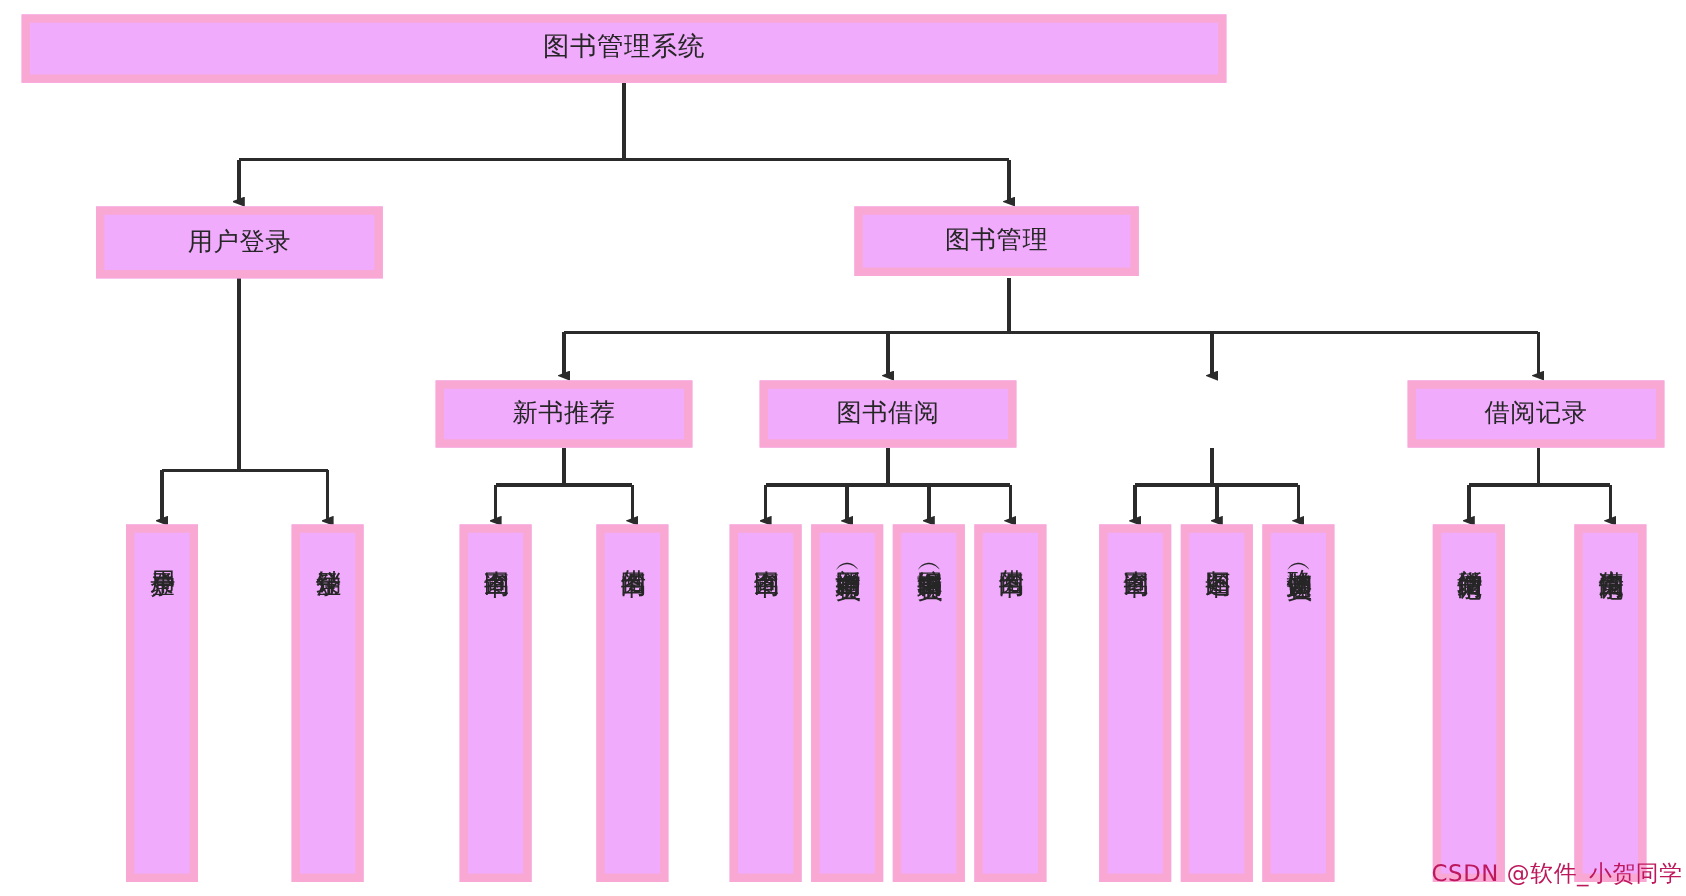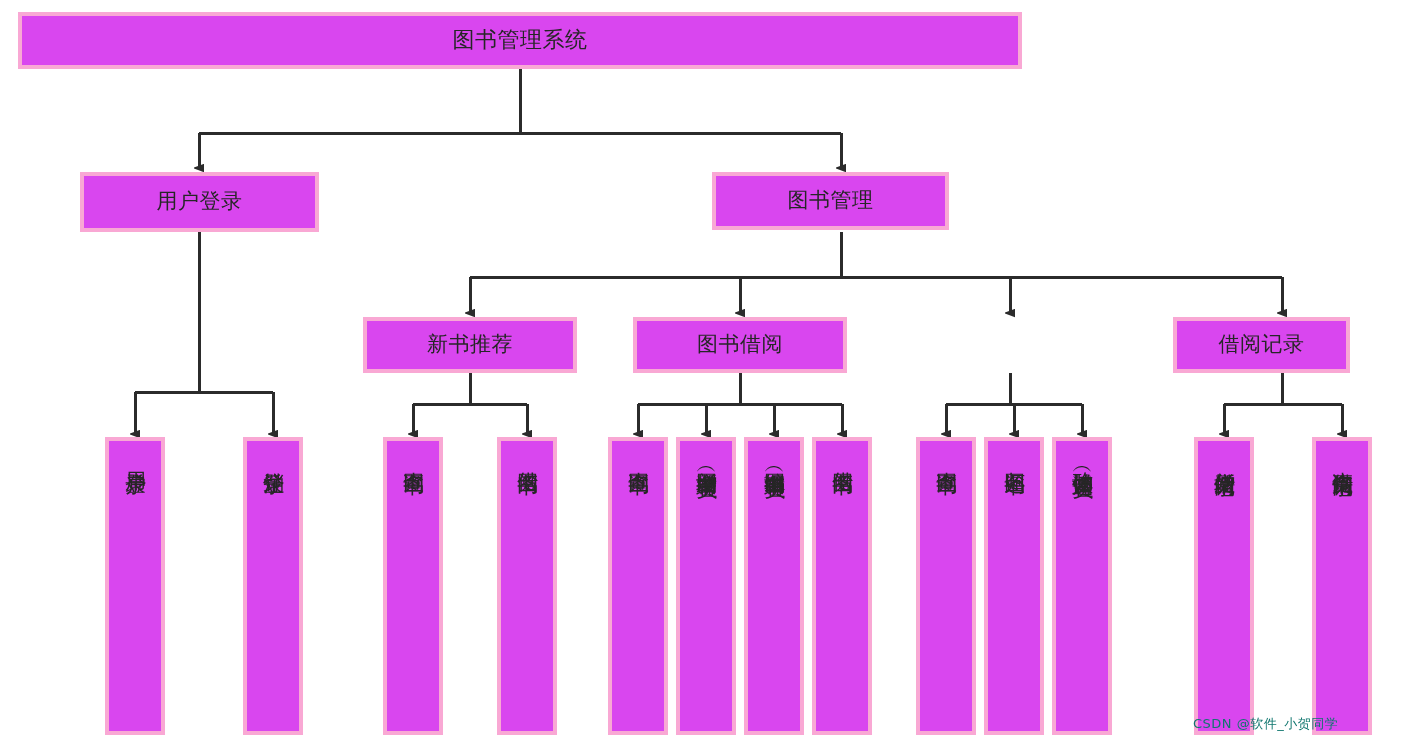--- a/index.html
+++ b/index.html
@@ -22,22 +22,22 @@
     position: absolute;
     left: 0;
     top: 0;
     width: 1405px;
     height: 747px;
     pointer-events: none;
   }
   .node {
     position: absolute;
     box-sizing: border-box;
-    background: #d946ef;
-    border: 4px solid #f9a8d4;
+    background: #f0abfc;
+    border: 7px solid #f9a8d4;
     display: flex;
     align-items: center;
     justify-content: center;
     color: #1a1a1a;
   }
   .node-label {
     display: block;
     text-align: center;
     letter-spacing: 0.5px;
     color: #262626;
@@ -61,22 +61,22 @@
     writing-mode: vertical-rl;
     text-orientation: upright;
     font-size: 21px;
     line-height: 1.22;
     letter-spacing: 1px;
     white-space: nowrap;
     height: auto;
   }
   .watermark {
     position: absolute;
-    font-size: 13px;
-    color: #0f766e;
+    font-size: 19px;
+    color: #be185d;
     white-space: nowrap;
     letter-spacing: 0.5px;
     user-select: none;
   }
 </style>
 </head>
 <body>
 
 <div id="diagram-root">
 
@@ -141,21 +141,21 @@
   <div class="node horizontal" style="left:712px; top:172px; width:237px; height:58px;">
     <span class="node-label">图书管理</span>
   </div>
 
   <div class="node horizontal" style="left:633px; top:317px; width:214px; height:56px;">
     <span class="node-label">图书借阅</span>
   </div>
   <div class="node horizontal" style="left:363px; top:317px; width:214px; height:56px;">
     <span class="node-label">新书推荐</span>
   </div>
-  <div class="node horizontal" style="left:1173px; top:317px; width:177px; height:56px;">
+  <div class="node horizontal" style="left:1173px; top:317px; width:214px; height:56px;">
     <span class="node-label">借阅记录</span>
   </div>
 
   <div class="node vertical" style="left:105px; top:437px; width:60px; height:298px;">
     <span class="node-label">用户登录</span>
   </div>
   <div class="node vertical" style="left:243px; top:437px; width:60px; height:298px;">
     <span class="node-label">注销登录</span>
   </div>
 

